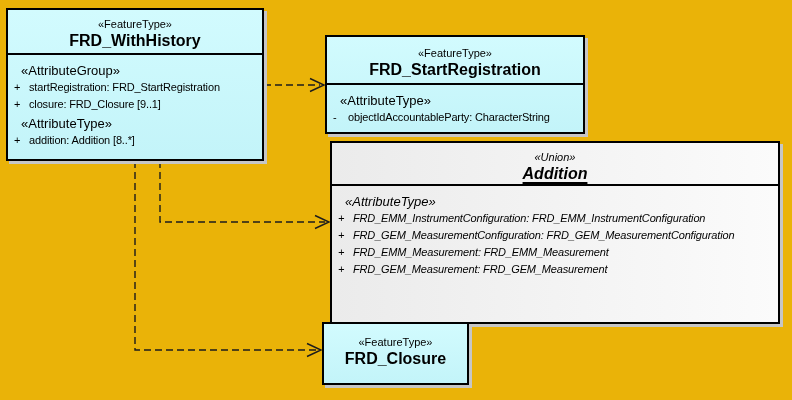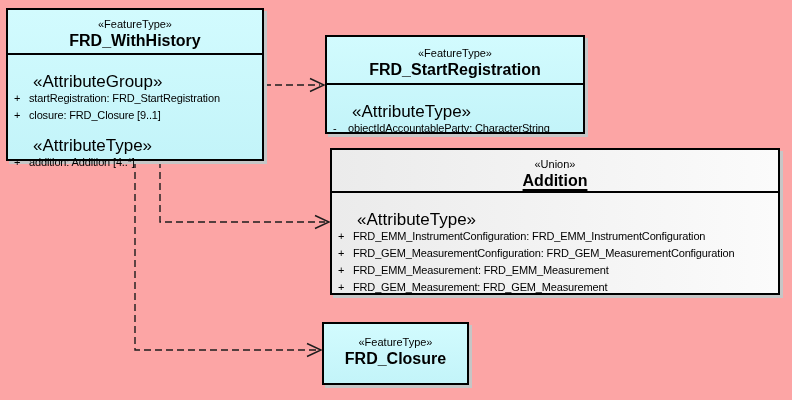--- a/index.html
+++ b/index.html
@@ -5,21 +5,21 @@
   html, body {
     margin: 0;
     padding: 0;
     background: #ffffff;
     font-family: "Liberation Sans", "DejaVu Sans", sans-serif;
   }
   .canvas {
     position: relative;
     width: 792px;
     height: 400px;
-    background: #fca5a5;
+    background: #eab308;
     overflow: hidden;
   }
   .uml-box {
     position: absolute;
     box-sizing: border-box;
     border: 2px solid #000000;
     box-shadow: 3px 3px 0 #c6c6c6;
     color: #000000;
   }
   .feature-fill {
@@ -50,24 +50,24 @@
   .box-name.underlined {
     text-decoration: underline;
     text-decoration-thickness: 2px;
     text-underline-offset: 3px;
   }
   .box-body {
     box-sizing: border-box;
     padding-top: 5px;
   }
   .section-stereo {
-    font-size: 17px;
+    font-size: 13px;
     line-height: 16px;
-    padding-left: 25px;
-    margin-top: 14px;
+    padding-left: 13px;
+    margin-top: 3px;
     white-space: nowrap;
   }
   .attr-row {
     display: flex;
     font-size: 11px;
     line-height: 17px;
     white-space: nowrap;
     letter-spacing: -0.15px;
   }
   .attr-vis {
@@ -117,40 +117,40 @@
         <span class="attr-vis">+</span>
         <span class="attr-text">startRegistration: FRD_StartRegistration</span>
       </div>
       <div class="attr-row">
         <span class="attr-vis">+</span>
         <span class="attr-text">closure: FRD_Closure [9..1]</span>
       </div>
       <div class="section-stereo">«AttributeType»</div>
       <div class="attr-row">
         <span class="attr-vis">+</span>
-        <span class="attr-text">addition: Addition [4..*]</span>
+        <span class="attr-text">addition: Addition [8..*]</span>
       </div>
     </div>
   </div>
 
   <div class="uml-box feature-fill" style="left:325px; top:35px; width:260px; height:99px;">
     <div class="box-header with-divider" style="height:48px; padding-top:8px;">
       <div class="stereo">«FeatureType»</div>
       <div class="box-name">FRD_StartRegistration</div>
     </div>
     <div class="box-body">
       <div class="section-stereo">«AttributeType»</div>
       <div class="attr-row">
         <span class="attr-vis">-</span>
         <span class="attr-text">objectIdAccountableParty: CharacterString</span>
       </div>
     </div>
   </div>
 
-  <div class="uml-box union-fill" style="left:330px; top:148px; width:450px; height:147px;">
+  <div class="uml-box union-fill" style="left:330px; top:141px; width:450px; height:183px;font-style:italic;">
     <div class="box-header with-divider" style="height:43px;">
       <div class="stereo">«Union»</div>
       <div class="box-name underlined">Addition</div>
     </div>
     <div class="box-body">
       <div class="section-stereo">«AttributeType»</div>
       <div class="attr-row">
         <span class="attr-vis">+</span>
         <span class="attr-text">FRD_EMM_InstrumentConfiguration: FRD_EMM_InstrumentConfiguration</span>
       </div>

